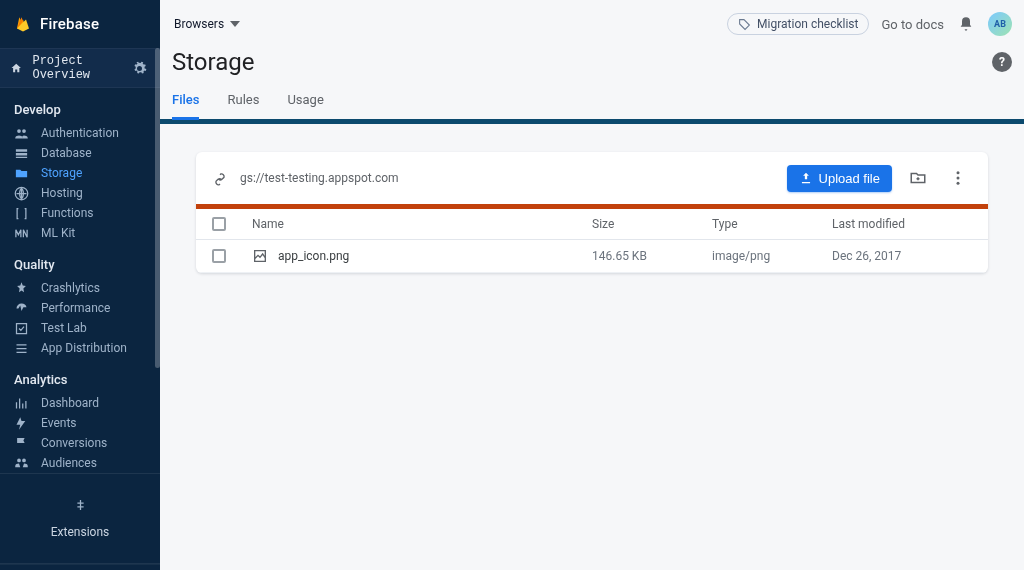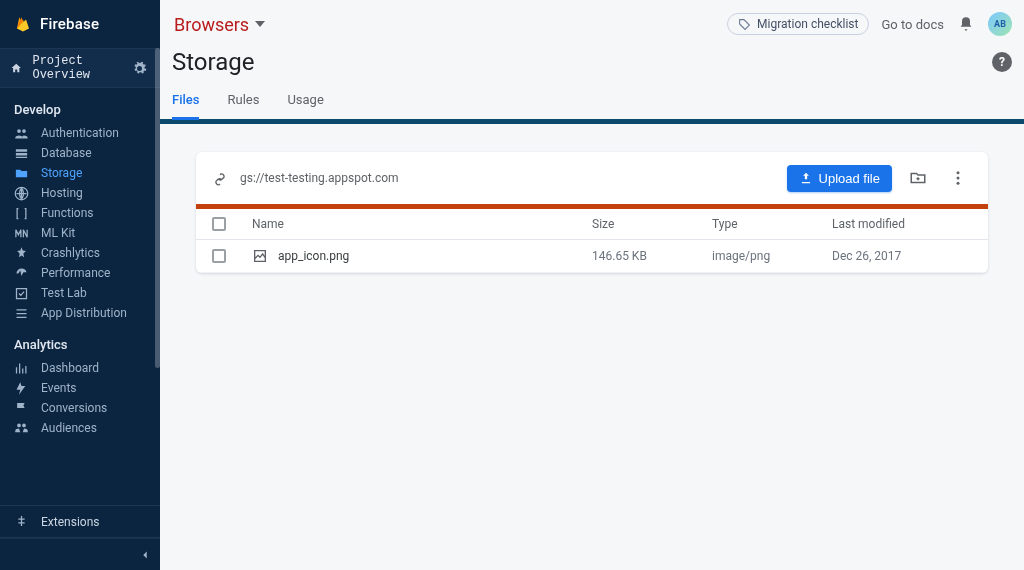--- a/index.html
+++ b/index.html
@@ -16,34 +16,34 @@
 .sb-home-left svg { width:15px; height:15px; fill:#cbd5e1;}
 .sb-home-label { font-size:12px; color:#e2e8f0;font-family:Liberation Mono, monospace; }
 .sb-gear { width:26px; height:26px; display:flex; align-items:center; justify-content:center; border-radius:4px; }
 .sb-gear svg { width:15px; height:15px; fill:#9fb3c9; }
 .sb-section { padding: 14px 14px 6px; font-size:13px; color:#e2e8f0; font-weight:500; }
 .sb-item { display:flex; align-items:center; gap:12px; padding: 5px 14px; height:20px; color:#9fb3c9; font-size:12px; cursor:pointer; }
 .sb-item svg { width:15px; height:15px; fill:#9fb3c9; flex-shrink:0; }
 .sb-item.active { color:#4fa3ff; }
 .sb-item.active svg { fill:#4fa3ff; }
 .sb-spacer { flex:1; }
-.sb-ext { border-top:1px solid rgba(255,255,255,0.08); border-bottom:1px solid rgba(255,255,255,0.08); padding:8px 14px; display:flex; align-items:center; gap:12px; color:#cbd5e1; font-size:12px;}
+.sb-ext { border-top:1px solid rgba(255,255,255,0.08); border-bottom:1px solid rgba(255,255,255,0.08); padding:24px 14px; display:flex; align-items:center; gap:12px; color:#cbd5e1; font-size:12px;flex-direction:column;}
 .sb-ext svg { width:15px; height:15px; fill:#9fb3c9;}
 .sb-plan { padding:10px 14px; display:flex; align-items:center; justify-content:space-between; }
 .sb-plan-name { color:#e2e8f0; font-size:12px; }
 .sb-plan-sub { color:#7f93aa; font-size:10px; }
 .sb-upgrade { color:#e2e8f0; font-size:11px; }
 .sb-collapse { height:32px; display:flex; align-items:center; justify-content:flex-end; padding:0 8px; border-top:1px solid rgba(255,255,255,0.05);}
 .sb-collapse svg { width:14px; height:14px; fill:#9fb3c9;}
 .sb-scrollbar { position:absolute; right:0; top:48px; bottom:0; width:6px; }
 .sb-thumb { position:absolute; right:0; top:0; width:5px; height:320px; background:rgba(255,255,255,0.25); border-radius:3px;}
 
 .main { flex:1; display:flex; flex-direction:column; min-width:0; }
 .topbar { height:48px; display:flex; align-items:center; padding:0 12px; gap:12px; }
-.project-picker { display:flex; align-items:center; gap:6px; color:#b91c1c; font-size:18px; cursor:pointer; padding:4px 2px;justify-content:space-between;}
+.project-picker { display:flex; align-items:center; gap:6px; color:#0f172a; font-size:12px; cursor:pointer; padding:4px 2px;justify-content:space-between;}
 .project-picker svg { width:10px; height:10px; fill:#5f6368;}
 .topbar-spacer { flex:1; }
 .chip { display:flex; align-items:center; gap:6px; border:1px solid #c9d2e0; border-radius:14px; padding:3px 10px; color:#435066; font-size:12px; cursor:pointer;}
 .chip svg { width:13px; height:13px; fill:#6b7a90; stroke:#6b7a90;}
 .docs-link { color:#5f6368; font-size:13px; cursor:pointer; }
 .bell { width:20px; height:20px; display:flex; align-items:center; justify-content:center; cursor:pointer;}
 .bell svg { width:16px; height:16px; fill:#5f6368;}
 .avatar { width:24px; height:24px; border-radius:50%; background:linear-gradient(135deg,#7cc9ff,#9ee3b2); display:flex; align-items:center; justify-content:center; font-size:9px; font-weight:700; color:#1f5fa8; cursor:pointer;}
 .page-header { display:flex; align-items:center; justify-content:space-between; padding: 0 12px 0 12px; }
 .page-title { font-size:24px; color:#202124; font-weight:400; }
@@ -129,20 +129,21 @@
           </svg>
           <span>Functions</span>
         </div>
       <div class="sb-item">
           <svg viewBox="0 0 24 24">
             <path d="M3 18V6l4 8 4-8v12m4 0V6l6 12V6" fill="none" stroke="#9fb3c9" stroke-width="2"></path>
           </svg>
           <span>ML Kit</span>
         </div>
 
+      <div class="sb-section">Quality</div>
       <div class="sb-item">
           <svg viewBox="0 0 24 24">
             <path d="M12 2l2 5 5 1-4 4 1 6-4-3-4 3 1-6-4-4 5-1z"></path>
           </svg>
           <span>Crashlytics</span>
         </div>
       <div class="sb-item">
           <svg viewBox="0 0 24 24">
             <path d="M12 4a8 8 0 0 0-8 8h3l3-5 2 9 3-6h5a8 8 0 0 0-8-6z"></path>
           </svg>

